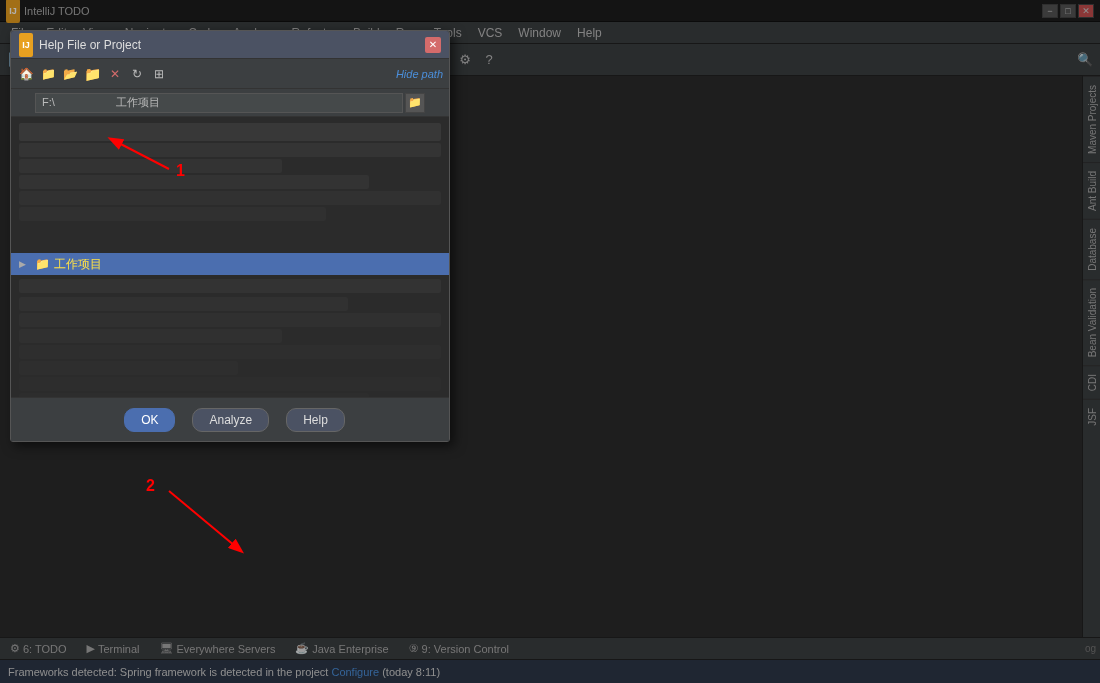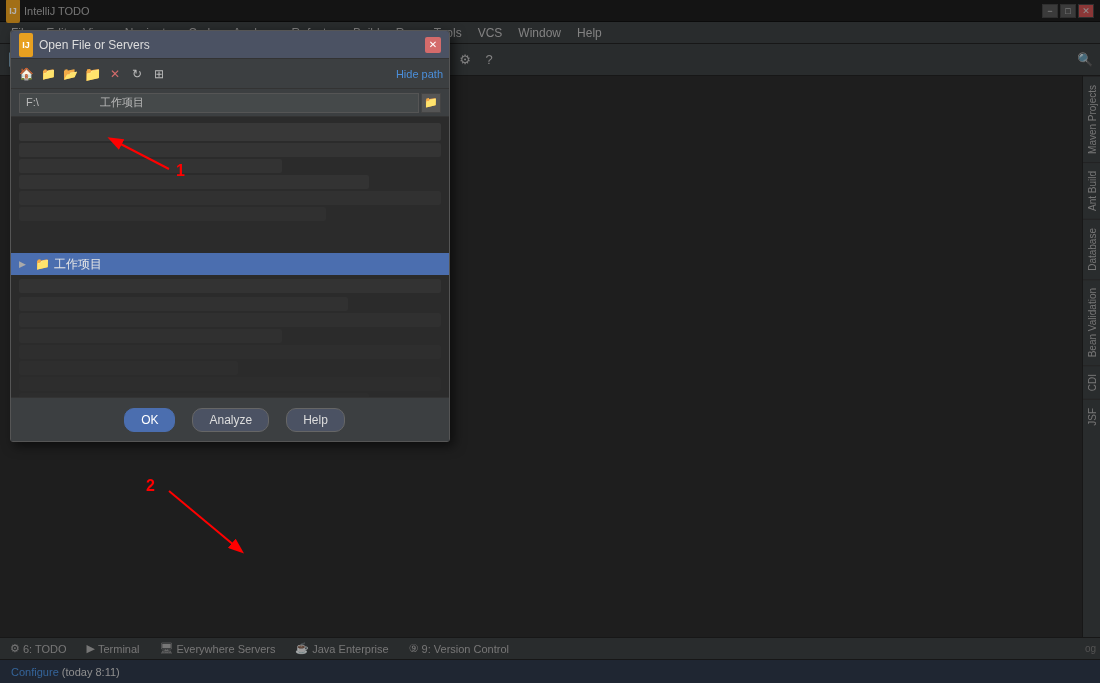--- a/index.html
+++ b/index.html
@@ -265,29 +265,30 @@
       cursor: pointer;
       font-size: 12px;
       color: #bbb;
       border-radius: 2px;
     }
     .d-icon-row { display: flex; gap: 2px; }
     .hide-path-link {
       color: #4b8fdb;
       cursor: pointer;
       font-size: 11px;
+      font-style: italic;
     }
 
     
     #dialog-path {
       height: 28px;
       background: #3c3f41;
       display: flex;
       align-items: center;
-      padding: 0 8px;
+      padding: 0 24px;
       border-bottom: 1px solid #333;
     }
     #dialog-path input {
       flex: 1;
       background: #45494a;
       border: 1px solid #555;
       color: #bbb;
       padding: 2px 6px;
       font-size: 11px;
       height: 20px;
@@ -319,21 +320,21 @@
       display: flex;
       align-items: center;
       padding: 0 8px;
       cursor: pointer;
       gap: 4px;
     }
     .tree-row.selected { background: #4b6eaf; }
     .tree-toggle { color: #aaa; font-size: 9px; width: 12px; }
     .tree-folder-icon { color: #e8a020; font-size: 12px; }
     .tree-label { font-size: 12px; color: #bbb; }
-    .tree-row.selected .tree-label { color: #e5e5e5; }
+    .tree-row.selected .tree-label { color: #fde047; }
 
     
     .blurred-row {
       height: 22px;
       background: #2b2b2b;
       opacity: 0.3;
       margin: 2px 0;
     }
 
     
@@ -488,34 +489,35 @@
     <span>Java Enterprise</span>
   </div>
   <div class="bottom-tab">
     <span>⑨</span>
     <span>9: Version Control</span>
   </div>
   <div style="margin-left:auto;font-size:10px;color:#777;">og</div>
 </div>
 
 <div id="notification-bar">
+  <span>Frameworks detected: Spring framework is detected in the project</span>
   &nbsp;
   <span class="notif-link">Configure</span>
   &nbsp;
   <span>(today 8:11)</span>
 </div>
 
 <div id="modal-overlay"></div>
 
 <div id="dialog">
 
   <div id="dialog-title-bar">
     <div class="title">
       <div class="dialog-icon">IJ</div>
-      <span>Open File or Servers</span>
+      <span>Help File or Project</span>
     </div>
     <div class="dialog-close-btn">✕</div>
   </div>
 
   <div id="dialog-toolbar">
     <div class="d-icon-row">
       <div class="d-icon" title="Home">🏠</div>
       <div class="d-icon" title="Folder">📁</div>
       <div class="d-icon" title="New Folder">📂</div>
       <div class="d-icon" title="Open">

